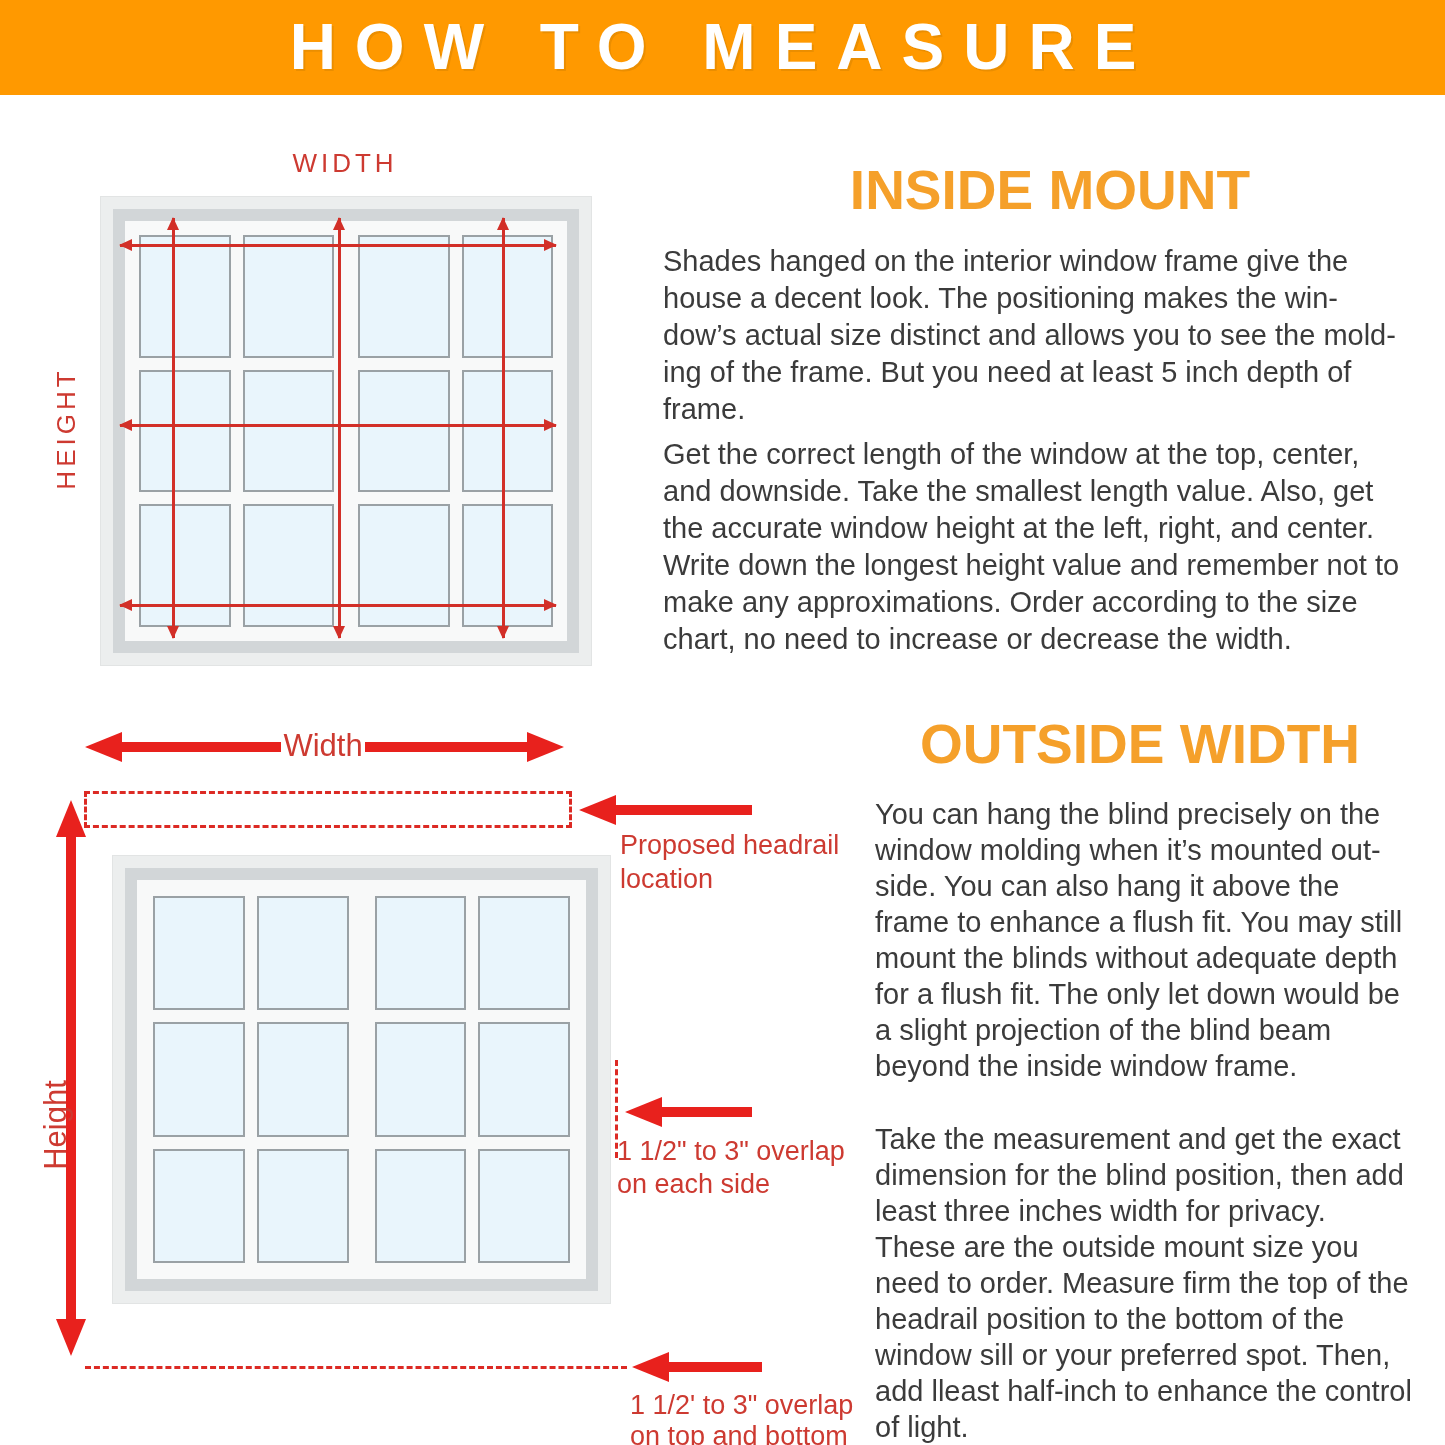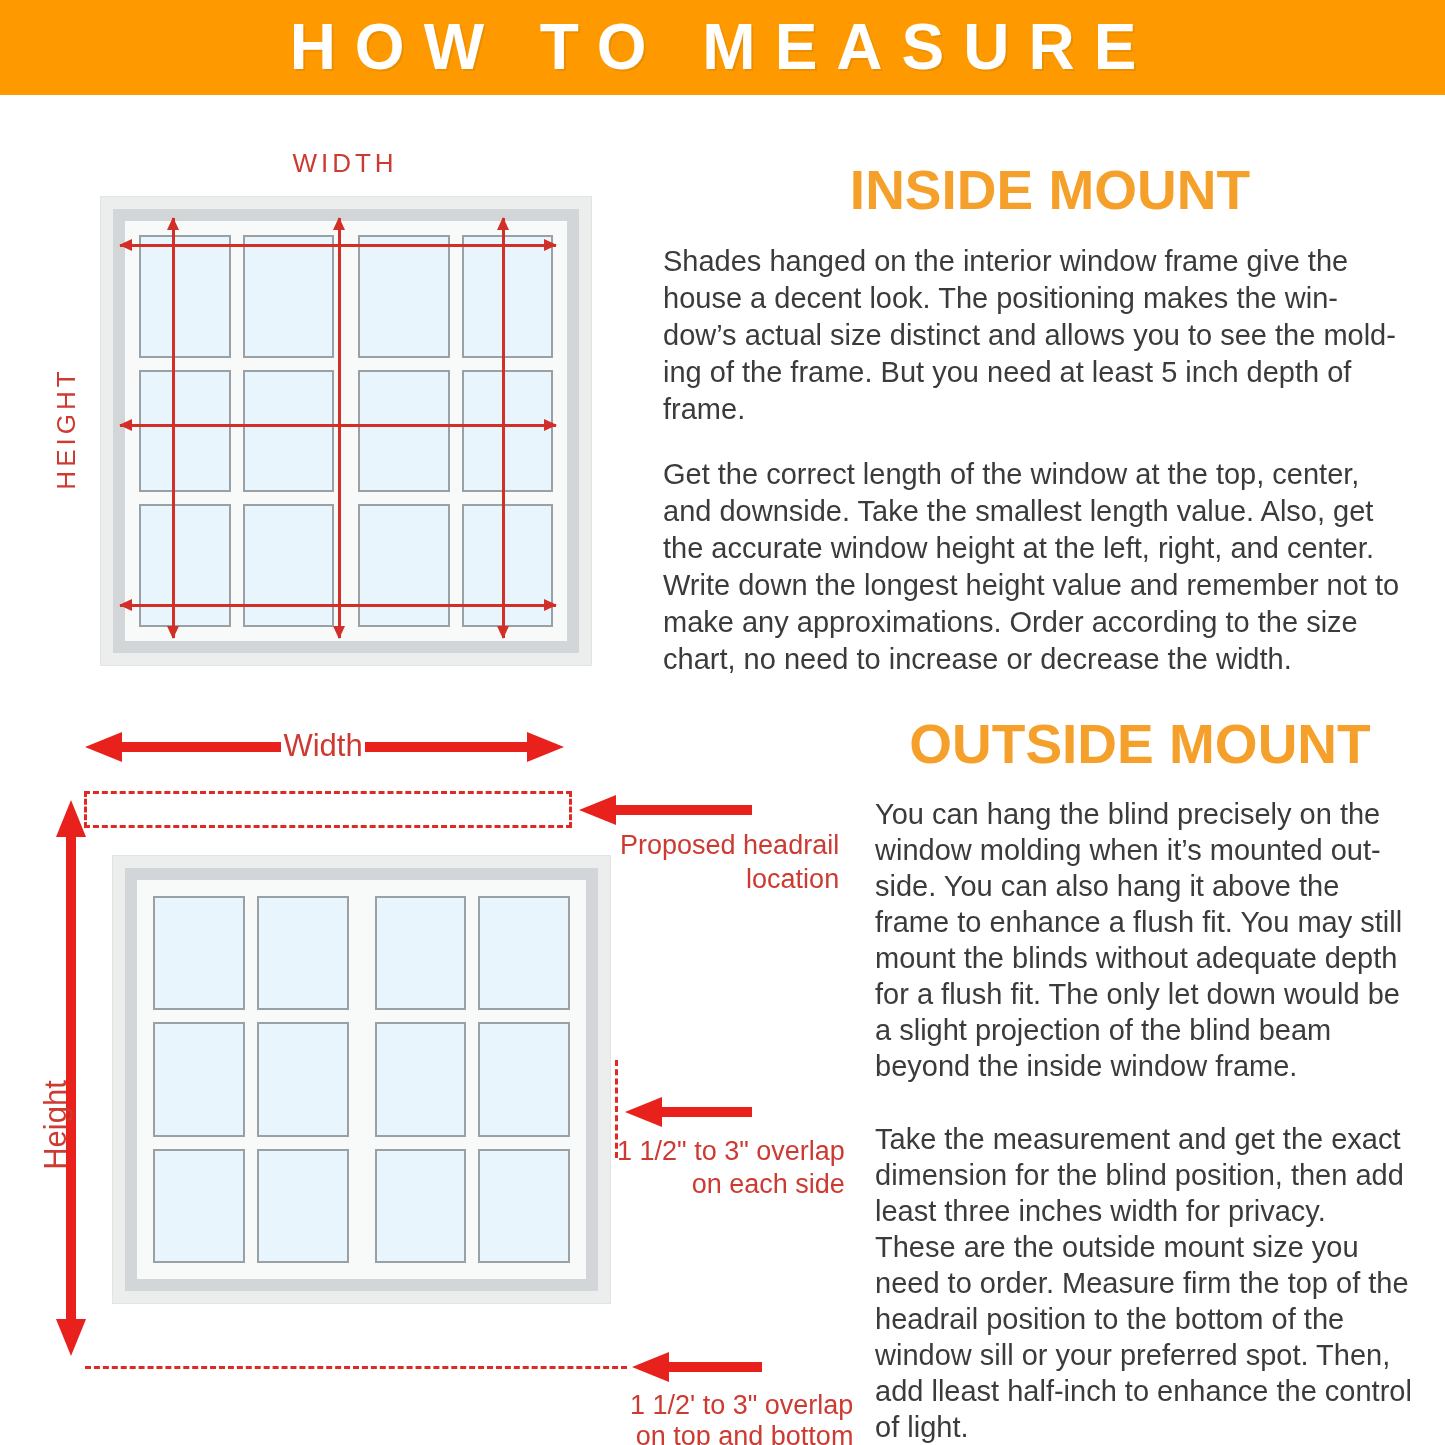--- a/index.html
+++ b/index.html
@@ -55,21 +55,21 @@
   .thickV::after{content:"";position:absolute;bottom:-36px;left:-10px;width:0;height:0;
       border-left:15px solid transparent;border-right:15px solid transparent;
       border-top:37px solid var(--thick-red,#e8211d);}
 
   
   .dash-rect{position:absolute;border:3px dashed var(--dashed-red,#dc2a24);}
   .dash-h{position:absolute;height:0;border-top:3px dashed var(--dashed-red,#dc2a24);}
   .dash-v{position:absolute;width:0;border-left:3px dashed var(--dashed-red,#dc2a24);}
 
   
-  .rlabel{position:absolute;color:var(--label-red,#cd3a31);white-space:pre-line;text-align:right;}
+  .rlabel{position:absolute;color:var(--label-red,#cd3a31);white-space:pre-line;}
   .caps{font-size:26px;letter-spacing:4px;}
   .rot{transform:rotate(-90deg);text-align:center;}
 </style>
 </head>
 <body>
 
 <div class="canvas">
 
   <div class="banner">
     <div class="banner-title">HOW TO MEASURE</div>
@@ -107,21 +107,21 @@
   <div class="av" style="left:172px;top:218px;height:420px;"></div>
   <div class="av" style="left:338px;top:218px;height:420px;"></div>
   <div class="av" style="left:502px;top:218px;height:420px;"></div>
 
   <div class="h-orange" style="left:660px;top:158px;width:780px;">INSIDE MOUNT</div>
   <div class="para p-in" style="left:663px;top:243px;">Shades hanged on the interior window frame give the
 house a decent look. The positioning makes the win-
 dow’s actual size distinct and allows you to see the mold-
 ing of the frame. But you need at least 5 inch depth of
 frame.</div>
-  <div class="para p-in" style="left:663px;top:456px;">Get the correct length of the window at the top, center,
+  <div class="para p-in" style="left:663px;top:436px;">Get the correct length of the window at the top, center,
 and downside. Take the smallest length value. Also, get
 the accurate window height at the left, right, and center.
 Write down the longest height value and remember not to
 make any approximations. Order according to the size
 chart, no need to increase or decrease the width.</div>
 
   <div class="thickL" style="left:121px;top:742px;width:160px;"></div>
   <div class="rlabel" style="left:281px;top:728px;width:84px;text-align:center;font-size:31px;">Width</div>
   <div class="thickR" style="left:365px;top:742px;width:163px;"></div>
 
@@ -159,21 +159,21 @@
   <div class="dash-v" style="left:615px;top:1060px;height:98px;"></div>
   <div class="thickL" style="left:661px;top:1107px;width:91px;"></div>
   <div class="rlabel" style="left:617px;top:1135px;font-size:27px;line-height:33px;">1 1/2" to 3" overlap
 on each side</div>
 
   <div class="dash-h" style="left:85px;top:1366px;width:542px;"></div>
   <div class="thickL" style="left:668px;top:1362px;width:94px;"></div>
   <div class="rlabel" style="left:630px;top:1390px;font-size:27px;line-height:31px;">1 1/2' to 3" overlap
 on top and bottom</div>
 
-  <div class="h-orange" style="left:870px;top:712px;width:540px;">OUTSIDE MOUNT</div>
+  <div class="h-orange" style="left:870px;top:712px;width:540px;">OUTSIDE WIDTH</div>
   <div class="para p-out" style="left:875px;top:796px;">You can hang the blind precisely on the
 window molding when it’s mounted out-
 side. You can also hang it above the
 frame to enhance a flush fit. You may still
 mount the blinds without adequate depth
 for a flush fit. The only let down would be
 a slight projection of the blind beam
 beyond the inside window frame.</div>
   <div class="para p-out" style="left:875px;top:1121px;">Take the measurement and get the exact
 dimension for the blind position, then add

